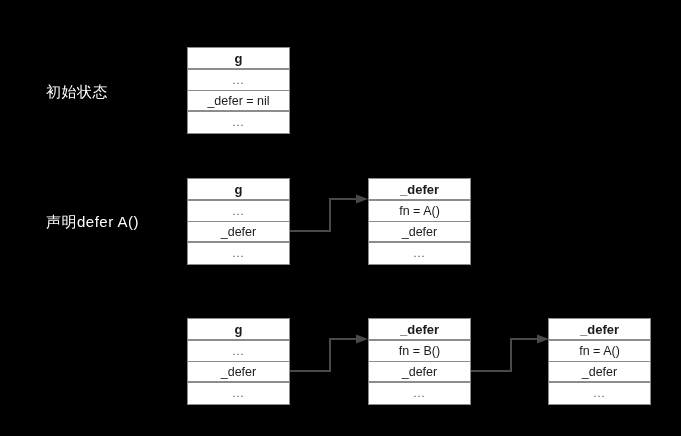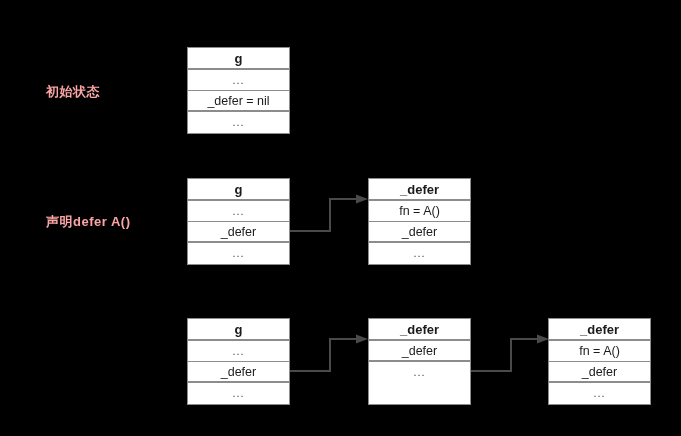--- a/index.html
+++ b/index.html
@@ -16,23 +16,23 @@
   }
   #canvas {
     position: absolute;
     left: 0; top: 0;
     width: 681px;
     height: 436px;
     background: #000000;
   }
   .row-label {
     position: absolute;
-    color: #fca5a5;
-    font-size: 13px;
-    font-weight: 700;
+    color: #ffffff;
+    font-size: 15px;
+    font-weight: 400;
     letter-spacing: 0.5px;
     white-space: nowrap;
     line-height: 16px;
   }
   .struct-box {
     position: absolute;
     width: 103px;
     background: #ffffff;
     border: 1px solid #8c8c8c;
     box-sizing: border-box;
@@ -123,20 +123,21 @@
 
   <div class="connector" style="left:290px; top:330px; width:82px; height:50px;">
     <svg width="82" height="50" viewBox="0 0 82 50">
       <polyline points="0,41 40,41 40,9 70,9" fill="none" stroke="#4a4a4a" stroke-width="2"></polyline>
       <polygon points="78,9 66,4.5 66,13.5" fill="#4a4a4a"></polygon>
     </svg>
   </div>
 
   <div class="struct-box" style="left:368px; top:318px; height:87px;">
     <div class="struct-row header">_defer</div>
+    <div class="struct-row">fn = B()</div>
     <div class="struct-row underfn">_defer</div>
     <div class="struct-row ellipsis">...</div>
   </div>
 
   <div class="connector" style="left:471px; top:330px; width:82px; height:50px;">
     <svg width="82" height="50" viewBox="0 0 82 50">
       <polyline points="0,41 40,41 40,9 70,9" fill="none" stroke="#4a4a4a" stroke-width="2"></polyline>
       <polygon points="78,9 66,4.5 66,13.5" fill="#4a4a4a"></polygon>
     </svg>
   </div>

